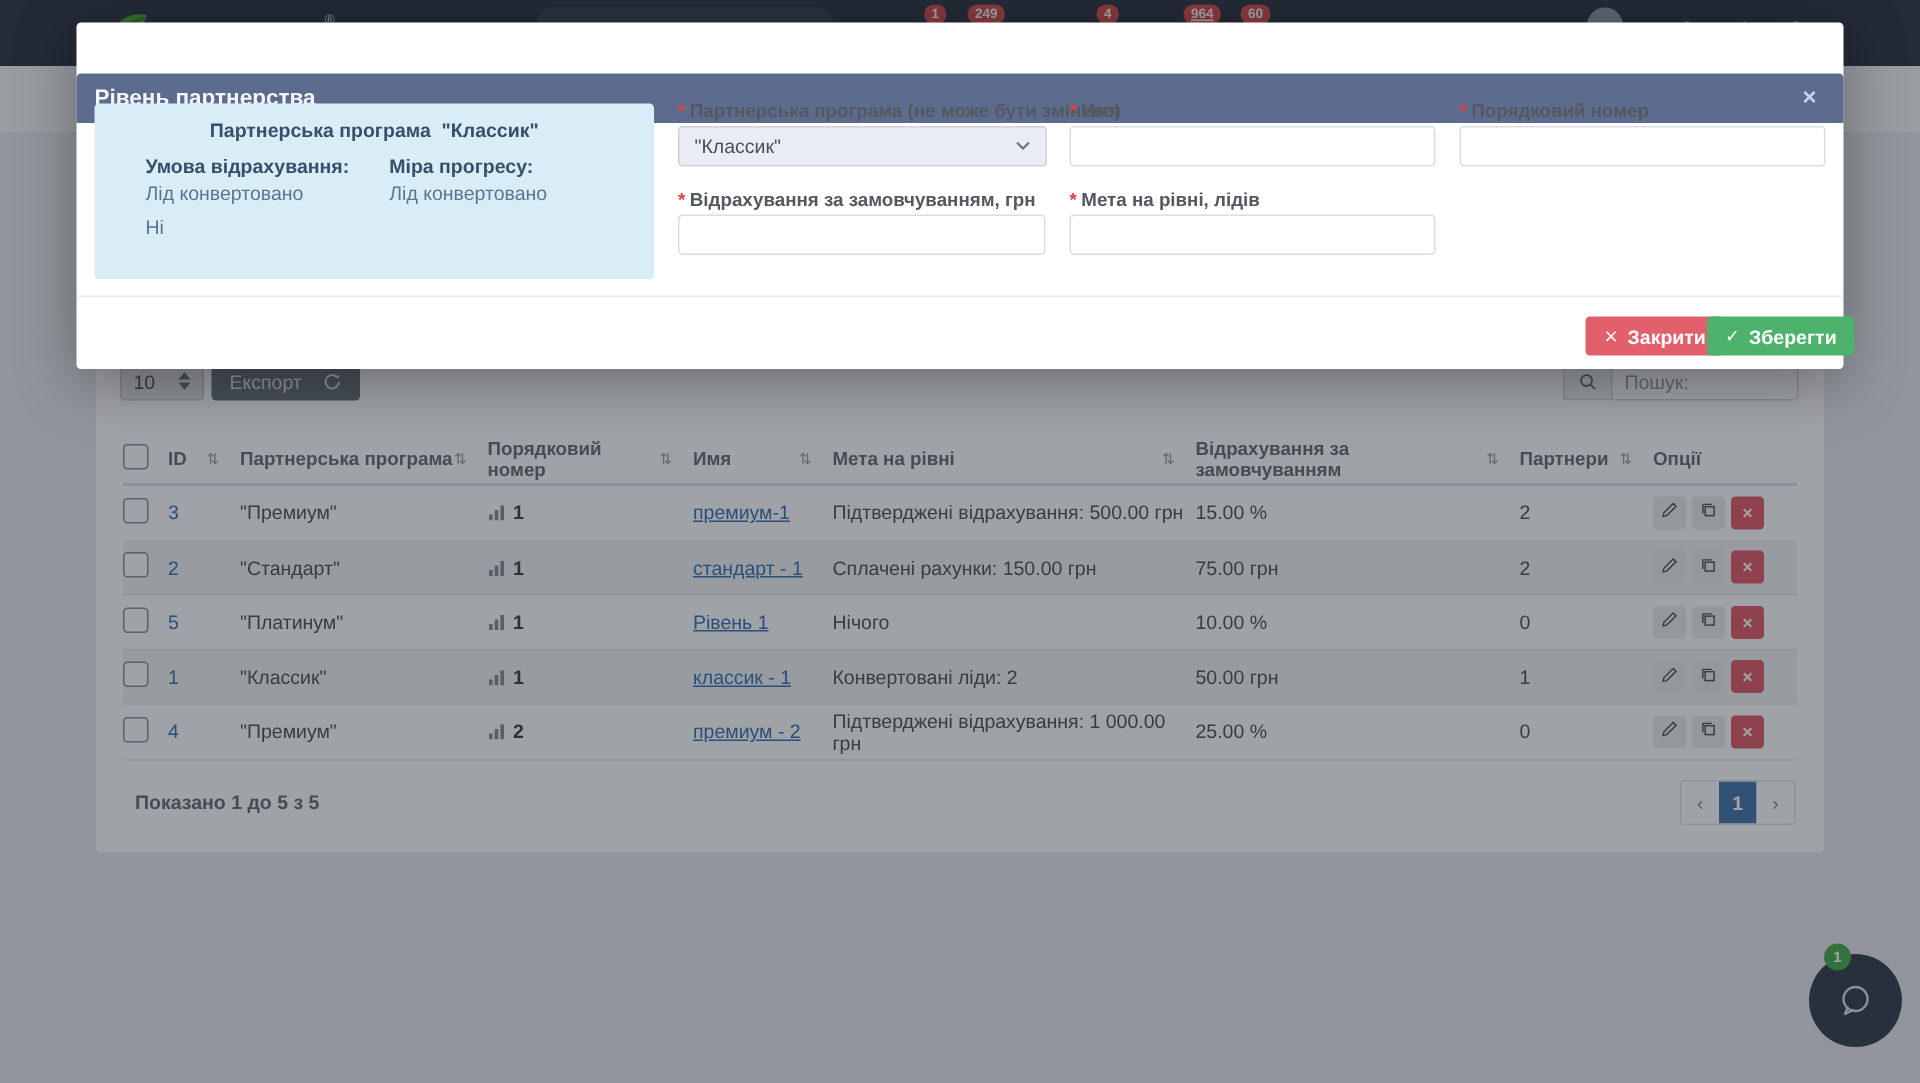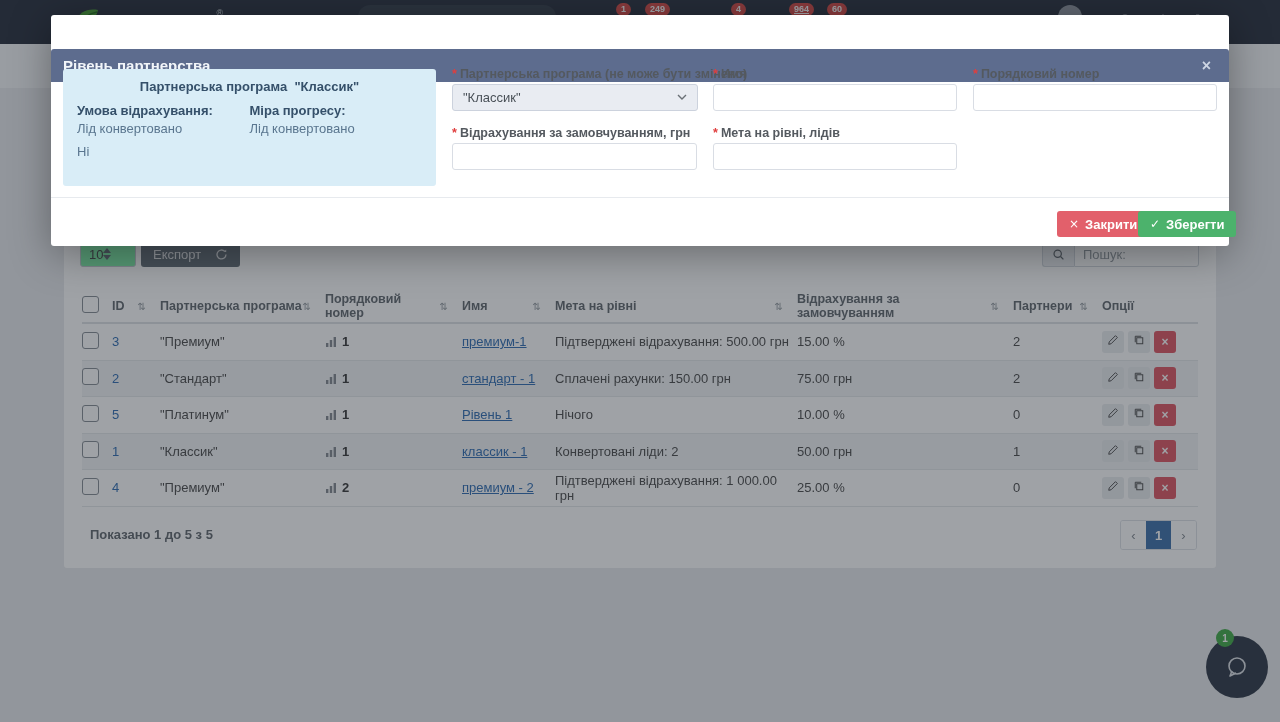--- a/index.html
+++ b/index.html
@@ -18,21 +18,21 @@
   .nav-badge{position:absolute;top:3px;background:#d9534f;color:#fff;font-size:9px;font-weight:bold;
     padding:2px 5px;border-radius:8px;line-height:1;}
   .nav-avatar{position:absolute;left:1058px;top:5px;width:24px;height:24px;border-radius:50%;background:#949aa3;}
   .nav-ic{position:absolute;top:13px;color:#8b919b;font-size:14px;line-height:1;}
   .subnav{position:absolute;left:0;top:44px;width:1280px;height:44px;background:#f6f7f9;border-bottom:1px solid #e2e5e9;}
   .pagebg{position:absolute;left:0;top:88px;width:1280px;height:634px;background:#e9ebee;}
 
   
   .card{position:absolute;left:64px;top:170px;width:1152px;height:398px;background:#ffffff;border-radius:3px;}
   .toolbar-select{position:absolute;left:16px;top:71px;width:56px;height:26px;border:1px solid #c6cbd2;border-radius:3px;
-    display:flex;align-items:center;justify-content:flex-start;padding:0 8px;box-sizing:border-box;color:#555;font-size:13px;background:#86efac;}
+    display:flex;align-items:center;justify-content:space-between;padding:0 8px;box-sizing:border-box;color:#555;font-size:13px;background:#e5e5e5;}
   .spin{display:flex;flex-direction:column;gap:2px;}
   .spin i{width:0;height:0;border-left:4px solid transparent;border-right:4px solid transparent;display:block;}
   .spin .up{border-bottom:5px solid #6c757d;}
   .spin .dn{border-top:5px solid #6c757d;}
   .export-btn{position:absolute;left:77px;top:71px;height:26px;background:#6c757d;border:none;border-radius:3px;
     color:#e3e5e7;font-size:13px;display:flex;align-items:center;gap:14px;padding:0 12px;}
   .search-group{position:absolute;left:978px;top:71px;display:flex;height:26px;}
   .search-addon{width:32px;background:#eef0f3;border:1px solid #d4d9df;border-right:none;border-radius:3px 0 0 3px;
     display:flex;align-items:center;justify-content:center;box-sizing:border-box;}
   .search-input{width:125px;height:26px;border:1px solid #d4d9df;border-radius:0 3px 3px 0;box-sizing:border-box;
@@ -78,21 +78,21 @@
   
   .modal{position:absolute;left:51px;top:15px;width:1178px;height:231px;background:#ffffff;z-index:100;
     border-radius:3px;box-shadow:0 8px 40px rgba(0,0,0,0.35);}
   .modal-header{position:absolute;left:0;top:0;width:100%;height:33px;background:#5d6c8e;border-radius:3px 3px 0 0;
     display:flex;align-items:center;justify-content:space-between;padding:0 12px;box-sizing:border-box;margin-top:34px;}
   .modal-title{color:#f2f5f9;font-size:15px;font-weight:bold;}
   .modal-close{color:#cdd5e3;font-size:16px;font-weight:bold;background:none;border:none;line-height:1;padding:0 6px;}
   .infobox{position:absolute;left:12px;top:54px;width:373px;height:117px;background:#d9edf7;border-radius:3px;
     box-sizing:border-box;padding:10px 14px;font-size:13px;}
   .info-title{text-align:center;font-weight:bold;color:#35506a;margin-bottom:8px;}
-  .info-cols{display:flex;}
+  .info-cols{display:flex;margin-left:20px;}
   .info-col{width:50%;}
   .info-label{font-weight:bold;color:#35506a;line-height:1.35;}
   .info-value{color:#5a768f;line-height:1.35;margin-bottom:6px;}
   .flabel{position:absolute;font-size:12.5px;font-weight:bold;color:#54595f;}
   .flabel .req{color:#e03e3e;margin-right:3px;font-weight:bold;}
   .ffield{position:absolute;height:27px;border:1px solid #d9dde4;border-radius:3px;box-sizing:border-box;background:#fff;}
   .fselect{background:#e9ecf2;border:1px solid #ccd2dd;display:flex;align-items:center;justify-content:space-between;
     padding:0 10px;font-size:13px;color:#495057;}
   .modal-footer{position:absolute;left:0;top:182px;width:100%;height:49px;border-top:1px solid #e7eaee;box-sizing:border-box;}
   .btn{position:absolute;top:13px;height:26px;border:none;border-radius:3px;color:#fff;font-size:13px;font-weight:bold;

